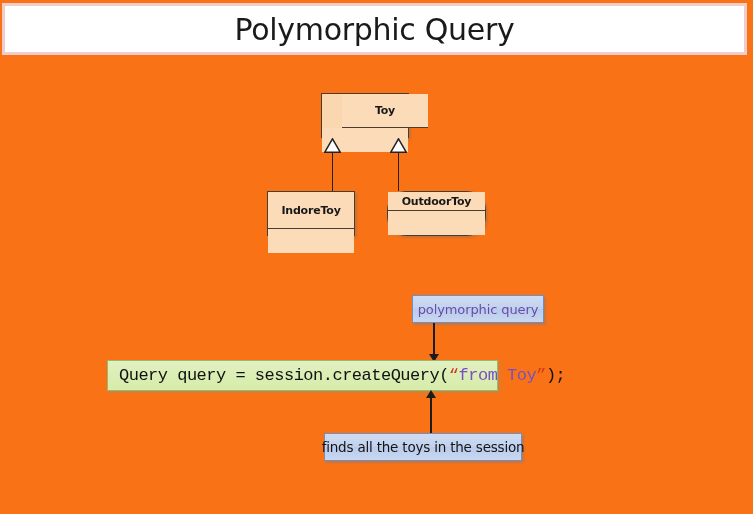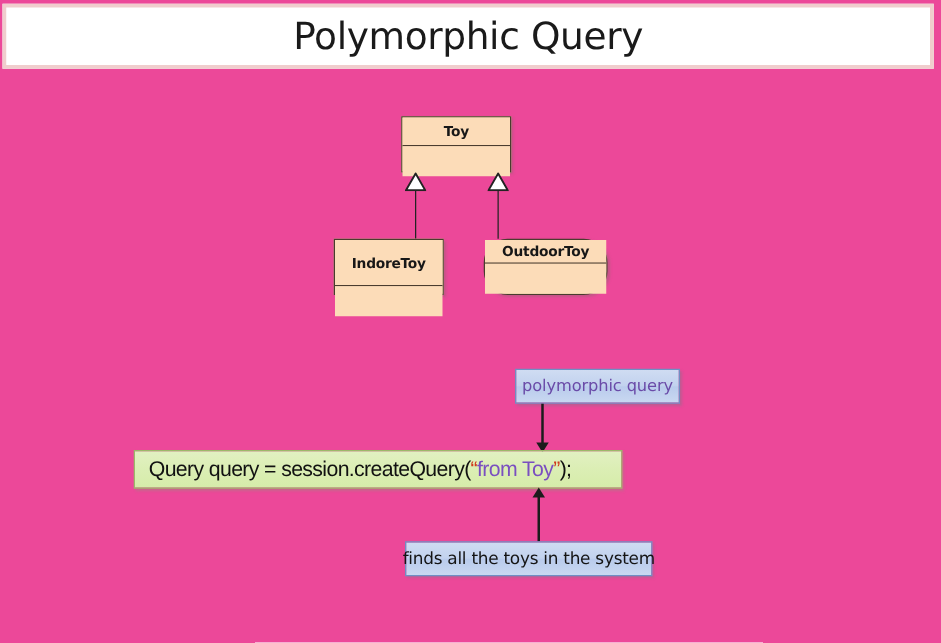--- a/index.html
+++ b/index.html
@@ -7,21 +7,21 @@
     padding: 0;
     background: #ffffff;
   }
   body {
     font-family: "Liberation Sans", sans-serif;
   }
   #slide {
     position: relative;
     width: 753px;
     height: 514px;
-    background: #ec4899;
+    background: #f97316;
     overflow: hidden;
   }
 
   
   .title-box {
     position: absolute;
     left: 2px;
     top: 3px;
     width: 745px;
     height: 52px;
@@ -114,21 +114,21 @@
     position: absolute;
     box-sizing: border-box;
     border: 1.3px solid #9cb86a;
     background: linear-gradient(to bottom, #e2f0c2 0%, #dbeeb4 50%, #d6ecaa 100%);
     display: flex;
     align-items: center;
     padding-left: 11px;
     box-shadow: 1.5px 1.5px 2px rgba(140,150,120,0.40);
   }
   .code-text {
-    font-family: Liberation Sans, sans-serif;
+    font-family: Liberation Mono, monospace;
     font-size: 17px;
     color: #111111;
     white-space: pre;
     letter-spacing: -0.5px;
   }
   .code-quote { color: #d03a1c; }
   .code-hql   { color: #7a4fc0; }
 
   
   .arrow-shaft {
@@ -155,21 +155,21 @@
 </head>
 <body>
 
 <div id="slide">
 
   <div class="title-box">
     <span class="title-text">Polymorphic Query</span>
   </div>
 
   <div class="uml-box" style="left:321px; top:93px; width:88px; height:45px;">
-    <div class="uml-head" style="height:23px;">
+    <div class="uml-head" style="height:34px;margin-left:20px;">
       <span class="uml-head-text">Toy</span>
     </div>
     <div class="uml-body" style="height:24px;"></div>
   </div>
 
   <div class="tri-outline" style="left:324px; top:138px; width:17px; height:15px;">
     <svg width="17" height="15" viewBox="0 0 17 15">
       <polygon points="8.5,0.8 16.2,14.2 0.8,14.2" fill="#ffffff" stroke="#232323" stroke-width="1.5"></polygon>
     </svg>
   </div>
@@ -204,16 +204,16 @@
   <div class="arrow-head-down" style="left:429px; top:354px;"></div>
 
   <div class="code-box" style="left:107px; top:360px; width:391px; height:31px;">
     <span class="code-text"><span>Query query = session.createQuery(</span><span class="code-quote">“</span><span class="code-hql">from Toy</span><span class="code-quote">”</span><span>);</span></span>
   </div>
 
   <div class="arrow-head-up" style="left:426px; top:390px;"></div>
   <div class="arrow-shaft" style="left:430.2px; top:397px; height:36px;"></div>
 
   <div class="callout callout-blue" style="left:324px; top:433px; width:198px; height:28px;">
-    <span class="callout-text-black">finds all the toys in the system</span>
+    <span class="callout-text-black">finds all the toys in the session</span>
   </div>
 
 </div>
 
 </body></html>

